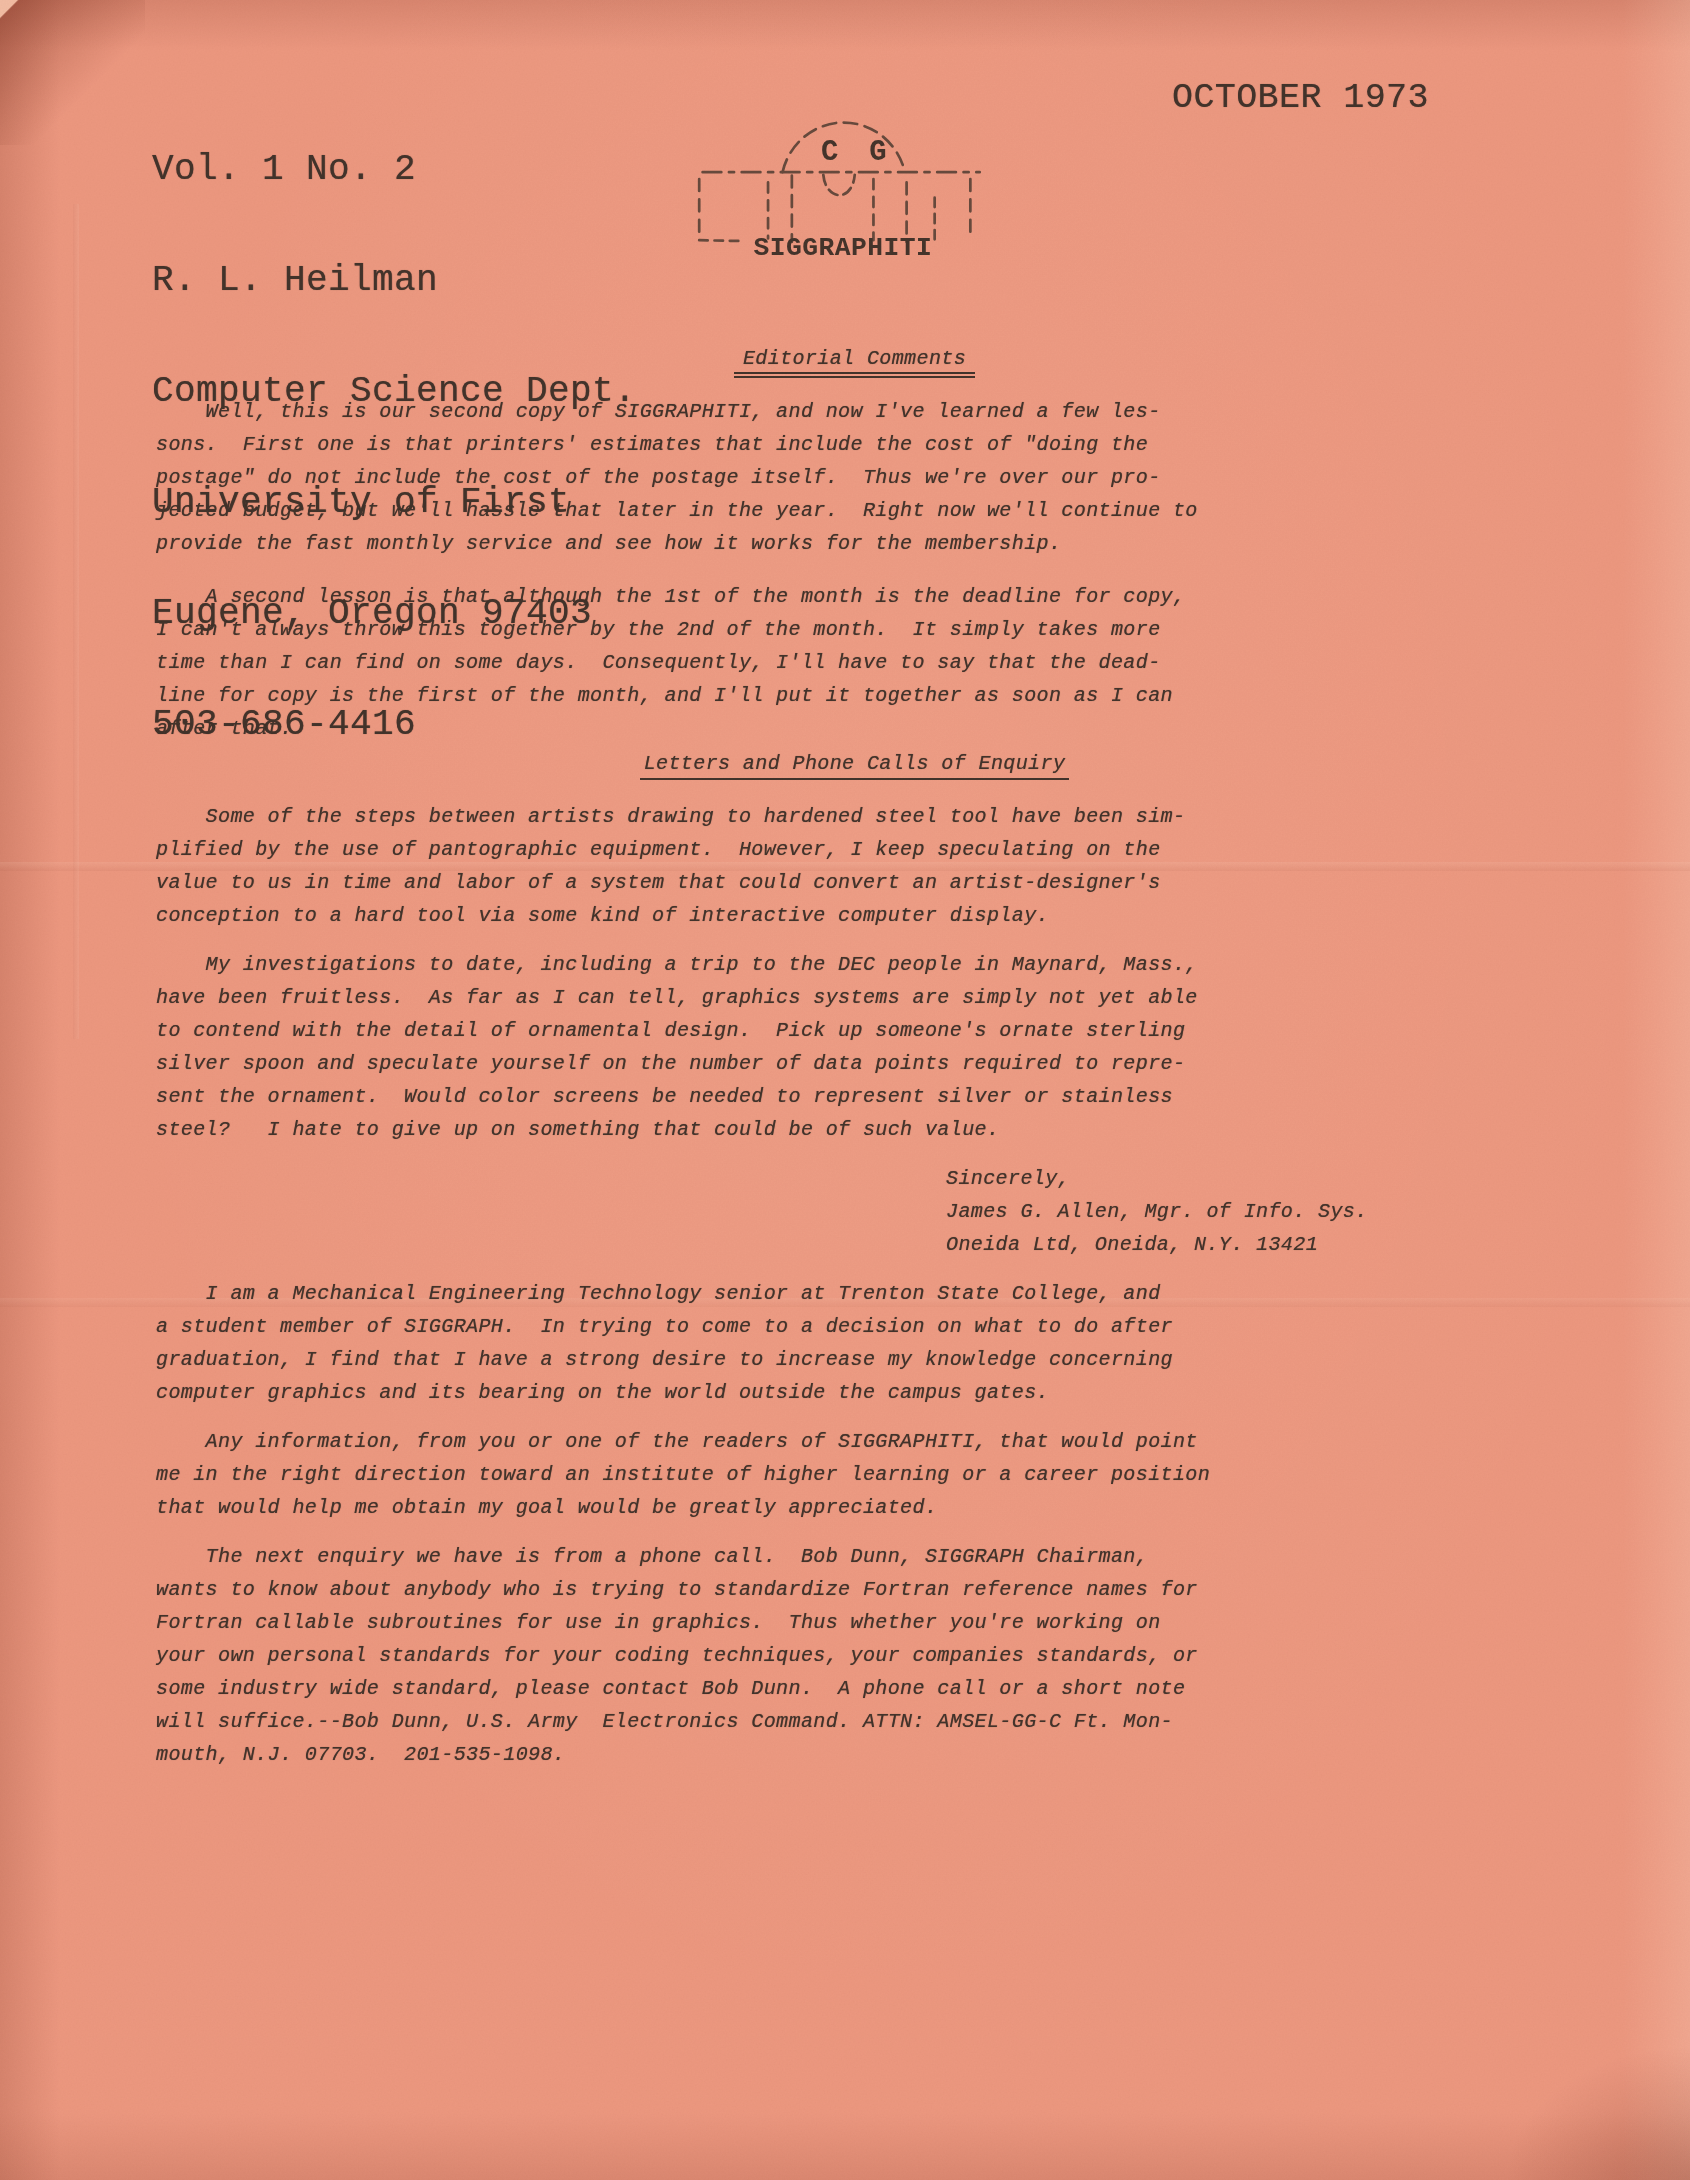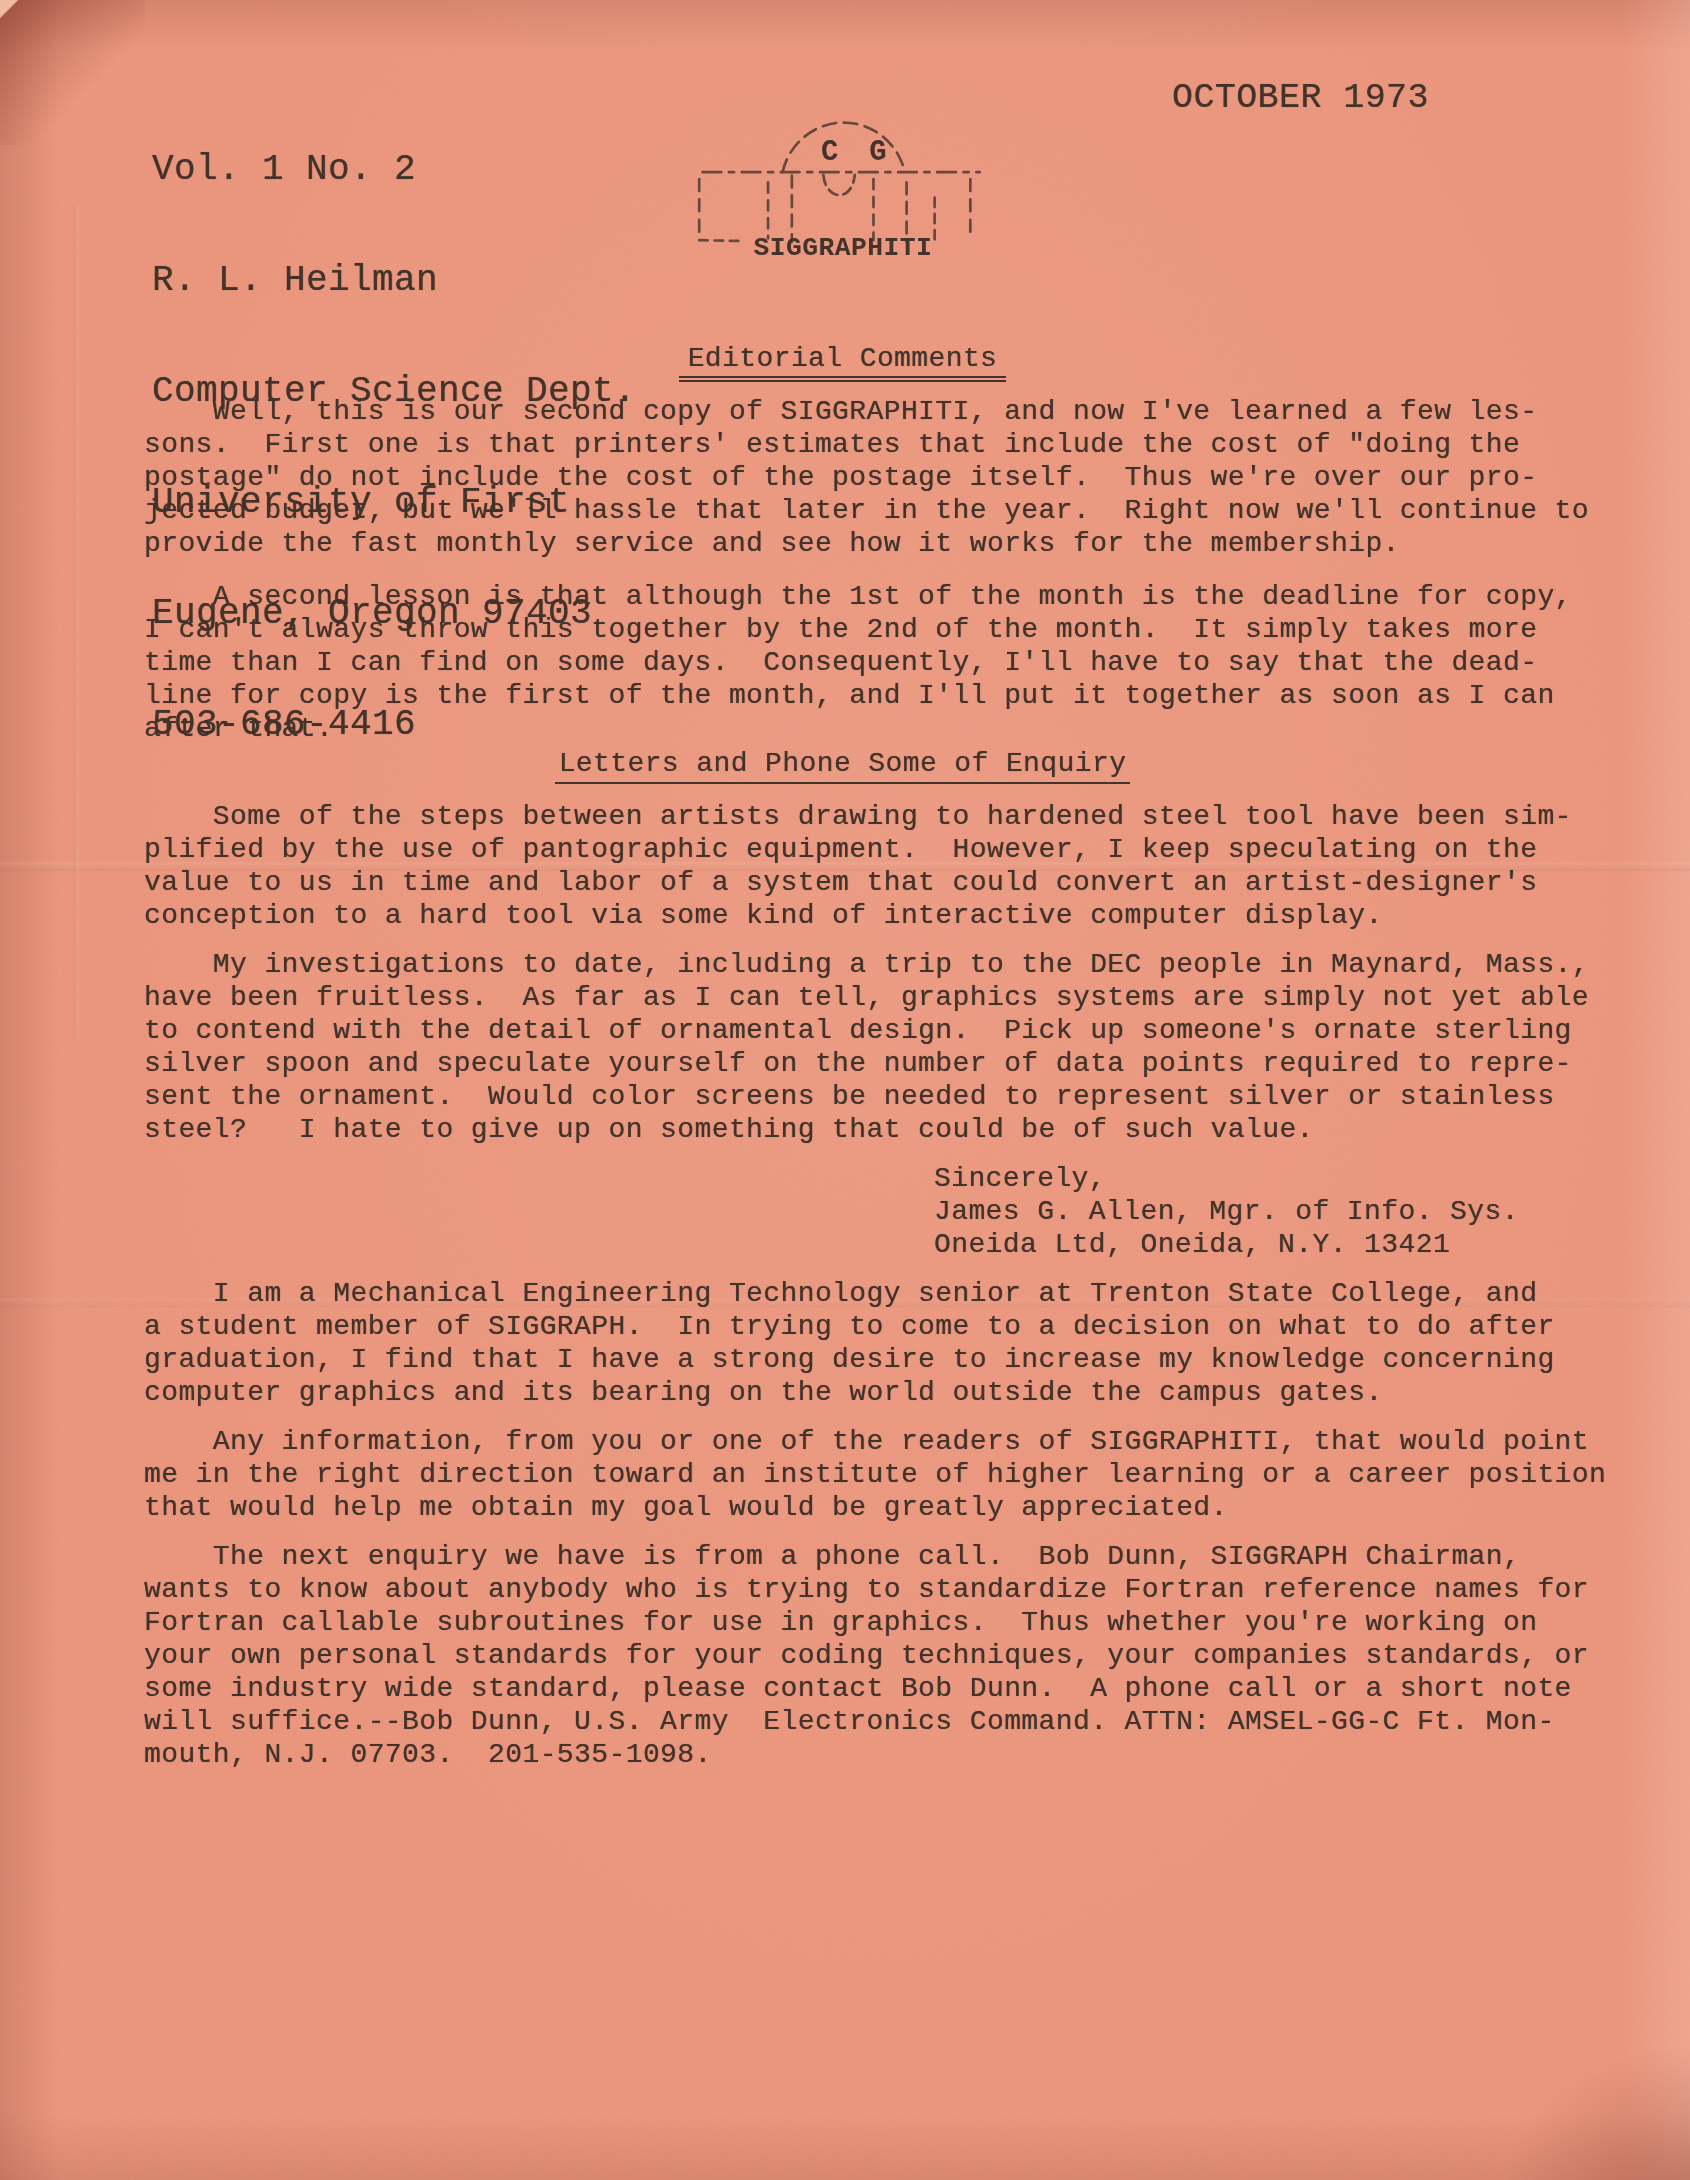--- a/index.html
+++ b/index.html
@@ -39,22 +39,22 @@
 
   .ink{ text-shadow:0 0 0.9px rgba(62,46,38,0.55), 0.4px 0.4px 0 rgba(62,46,38,0.22); }
 
   .hdr-left{position:absolute;left:152px;top:77px;font-size:36px;line-height:37px;
     letter-spacing:0.4px;white-space:pre;}
   .hdr-date{position:absolute;left:1124px;top:78px;font-size:35px;letter-spacing:0.4px;white-space:pre;margin-left:48px;}
 
   .logo{position:absolute;left:687px;top:94px;width:310px;height:170px;}
   .logo svg text{font-family:"Liberation Mono","DejaVu Sans Mono",monospace;fill:#44342b;}
 
-  .body{position:absolute;left:144px;top:342px;width:1397px;
-    font-size:28px;line-height:33px;letter-spacing:0.4px;}
+  .body{position:absolute;left:156px;top:342px;width:1397px;
+    font-size:20px;line-height:33px;letter-spacing:0.4px;font-style:italic;}
   .para{white-space:pre;margin:0 0 16px 0;}
   .para.tight{margin-bottom:1.7px;margin-top:20px;}
   .para.last{margin-bottom:0;}
   .hwrap{text-align:center;margin:0 0 20.4px 0;line-height:33px;}
   .hwrap.h2{margin-bottom:19.6px;}
   .hwrap .ul1{border-bottom:6px double #42332b;padding:0 8.5px 1.7px 8.5px;}
   .hwrap .ul2{border-bottom:2.6px solid #42332b;padding:0 3.4px 2.6px 3.4px;}
   .sig{white-space:pre;margin:0 0 16px 790px;}
   .sig.sig2{margin-left:847px;}
 
@@ -109,21 +109,21 @@
 sons.  First one is that printers' estimates that include the cost of "doing the
 postage" do not include the cost of the postage itself.  Thus we're over our pro-
 jected budget, but we'll hassle that later in the year.  Right now we'll continue to
 provide the fast monthly service and see how it works for the membership.</div>
     <div class="para tight">    A second lesson is that although the 1st of the month is the deadline for copy,
 I can't always throw this together by the 2nd of the month.  It simply takes more
 time than I can find on some days.  Consequently, I'll have to say that the dead-
 line for copy is the first of the month, and I'll put it together as soon as I can
 after that.</div>
 
-    <div class="hwrap h2"><span class="ul2">Letters and Phone Some of Enquiry</span></div>
+    <div class="hwrap h2"><span class="ul2">Letters and Phone Calls of Enquiry</span></div>
 
     <div class="para">    Some of the steps between artists drawing to hardened steel tool have been sim-
 plified by the use of pantographic equipment.  However, I keep speculating on the
 value to us in time and labor of a system that could convert an artist-designer's
 conception to a hard tool via some kind of interactive computer display.</div>
     <div class="para">    My investigations to date, including a trip to the DEC people in Maynard, Mass.,
 have been fruitless.  As far as I can tell, graphics systems are simply not yet able
 to contend with the detail of ornamental design.  Pick up someone's ornate sterling
 silver spoon and speculate yourself on the number of data points required to repre-
 sent the ornament.  Would color screens be needed to represent silver or stainless

